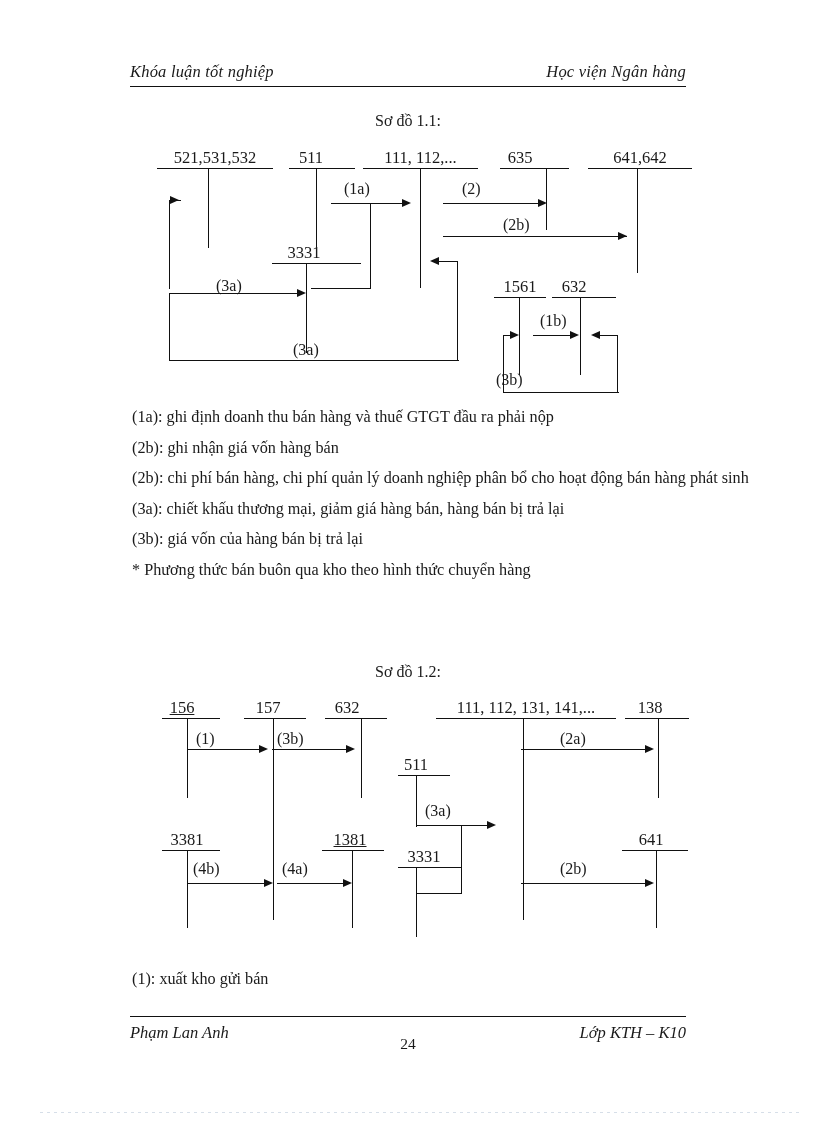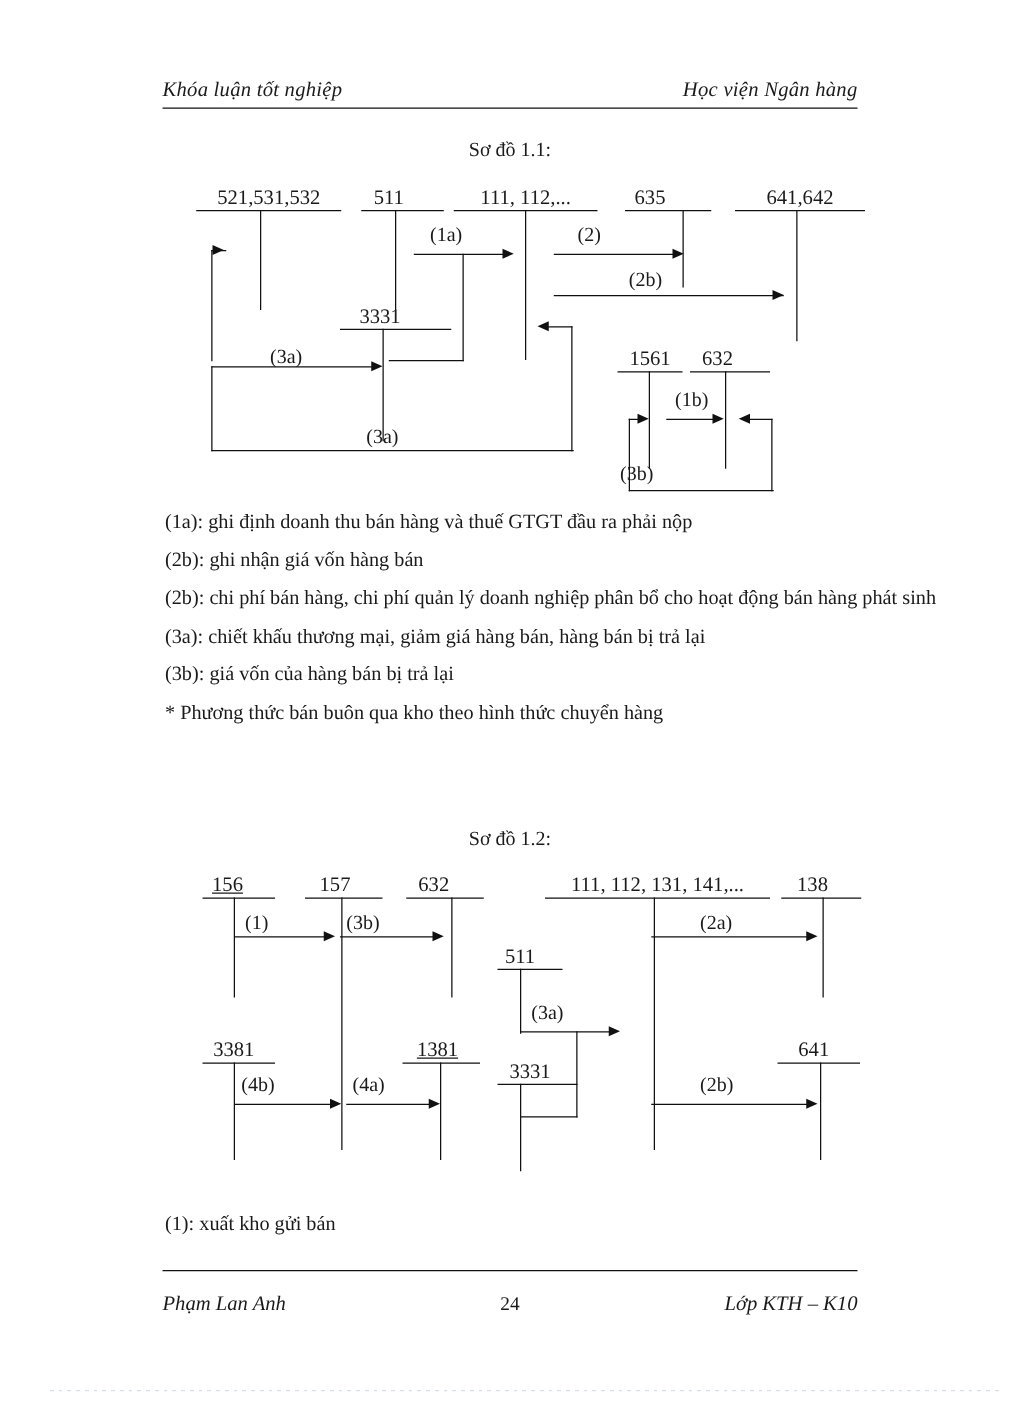--- a/index.html
+++ b/index.html
@@ -36,21 +36,20 @@
     padding-bottom: 4px;
   }
   .running-foot {
     position: absolute;
     left: 130px;
     right: 130px;
     top: 1016px;
     height: 30px;
     display: flex;
     justify-content: space-between;
-    align-items: flex-end;
     font-style: italic;
     font-size: 16.5px;
     border-top: 1.6px solid #111;
     padding-top: 6px;
   }
   .running-foot .page-no {
     font-style: normal;
     font-size: 15.5px;
     position: absolute;
     left: 50%;

